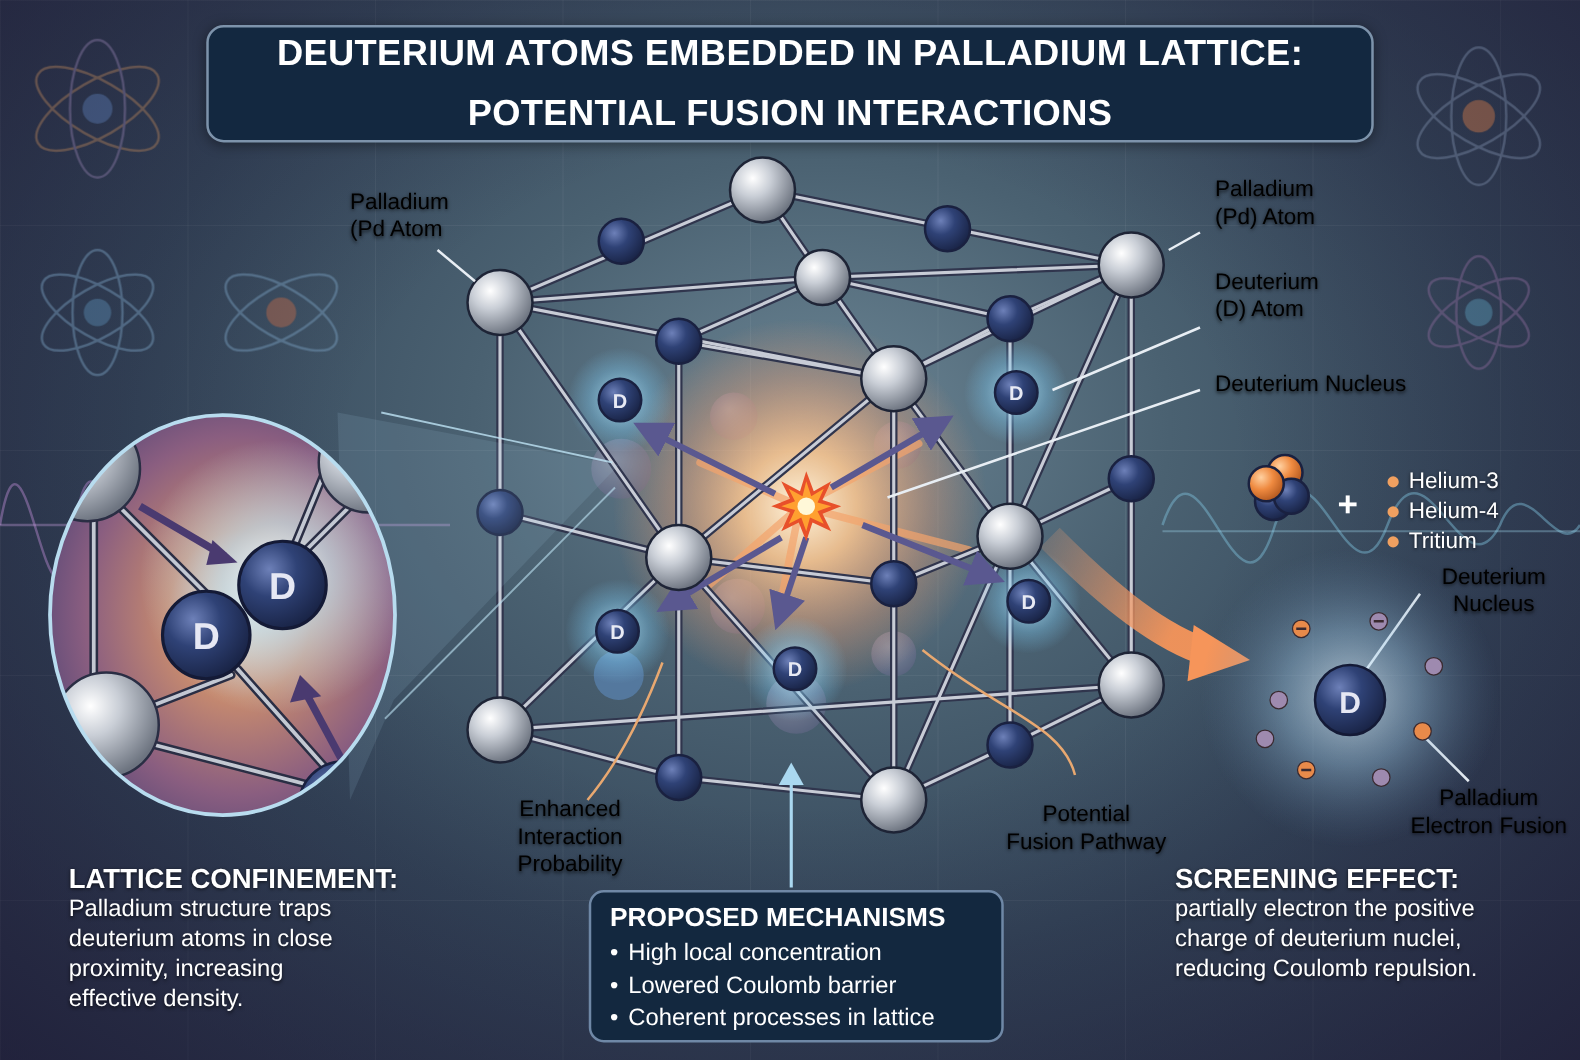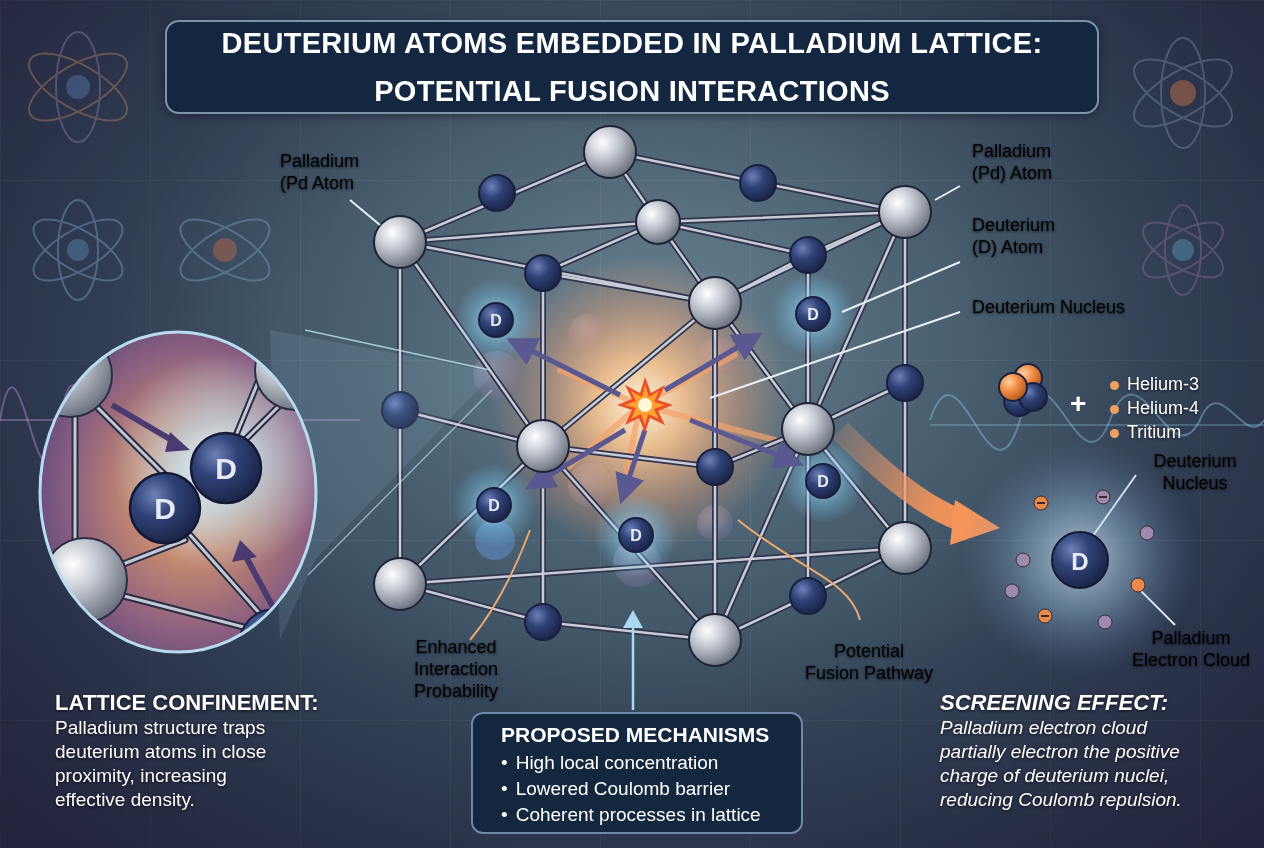--- a/index.html
+++ b/index.html
@@ -16,21 +16,21 @@
     background:#132840;border:2px solid #7d93ab;border-radius:14px;
     box-shadow:0 2px 10px rgba(0,0,0,0.4);
     display:flex;flex-direction:column;align-items:center;justify-content:center;gap:12px;}
   .title-line{font-weight:bold;font-size:29px;letter-spacing:0.3px;line-height:36px;color:#fff;white-space:nowrap;}
   .label{position:absolute;font-size:18px;line-height:22px;color:#000000;text-shadow:0 1px 3px rgba(0,0,0,0.7);white-space:nowrap;}
   .label.c{text-align:center;}
   .panel-title{font-weight:bold;font-size:22px;line-height:26px;}
   .panel-body{font-size:19px;line-height:24px;}
   .panel{position:absolute;text-align:left;text-shadow:0 1px 3px rgba(0,0,0,0.7);}
   .mech{position:absolute;left:471px;top:712px;width:332px;height:122px;
-    background:#13283f;border:2px solid #6f88a6;border-radius:12px;box-sizing:border-box;padding:8px 28px;}
+    background:#13283f;border:2px solid #6f88a6;border-radius:12px;box-sizing:border-box;padding:8px 15px;}
   .mech .panel-title{font-size:21px;line-height:26px;}
   .mech ul{list-style:none;margin:2px 0 0;padding:0;}
   .mech li{font-size:19px;line-height:26px;white-space:nowrap;}
   .mech li::before{content:"•";margin-right:8px;}
   .products{position:absolute;left:1110px;top:372px;}
   .products li{list-style:none;font-size:18px;line-height:24px;white-space:nowrap;text-shadow:0 1px 3px rgba(0,0,0,0.7);}
   .products li .dot{display:inline-block;width:9px;height:9px;border-radius:50%;background:#f0a060;margin-right:8px;vertical-align:middle;}
   .products ul{margin:0;padding:0;}
   .plus{position:absolute;left:1070px;top:388px;font-size:28px;font-weight:bold;}
 </style>
@@ -433,21 +433,21 @@
   <div>Potential</div>
   <div>Fusion Pathway</div>
 </div>
 
 <div class="label c" style="left:1140px;top:450px;width:110px;">
   <div>Deuterium</div>
   <div>Nucleus</div>
 </div>
 <div class="label c" style="left:1118px;top:627px;width:146px;">
   <div>Palladium</div>
-  <div>Electron Cloud</div>
+  <div>Electron Fusion</div>
 </div>
 
 <div class="plus">+</div>
 <div class="products">
   <ul>
     <li><span class="dot"></span><span>Helium-3</span></li>
     <li><span class="dot"></span><span>Helium-4</span></li>
     <li><span class="dot"></span><span>Tritium</span></li>
   </ul>
 </div>
@@ -462,19 +462,18 @@
 
 <div class="mech">
   <div class="panel-title">PROPOSED MECHANISMS</div>
   <ul>
     <li>High local concentration</li>
     <li>Lowered Coulomb barrier</li>
     <li>Coherent processes in lattice</li>
   </ul>
 </div>
 
-<div class="panel" style="left:940px;top:690px;width:314px;font-style:italic;">
+<div class="panel" style="left:940px;top:690px;width:314px;">
   <div class="panel-title">SCREENING EFFECT:</div>
-  <div class="panel-body">Palladium electron cloud</div>
   <div class="panel-body">partially electron the positive</div>
   <div class="panel-body">charge of deuterium nuclei,</div>
   <div class="panel-body">reducing Coulomb repulsion.</div>
 </div>
 
 </body></html>

